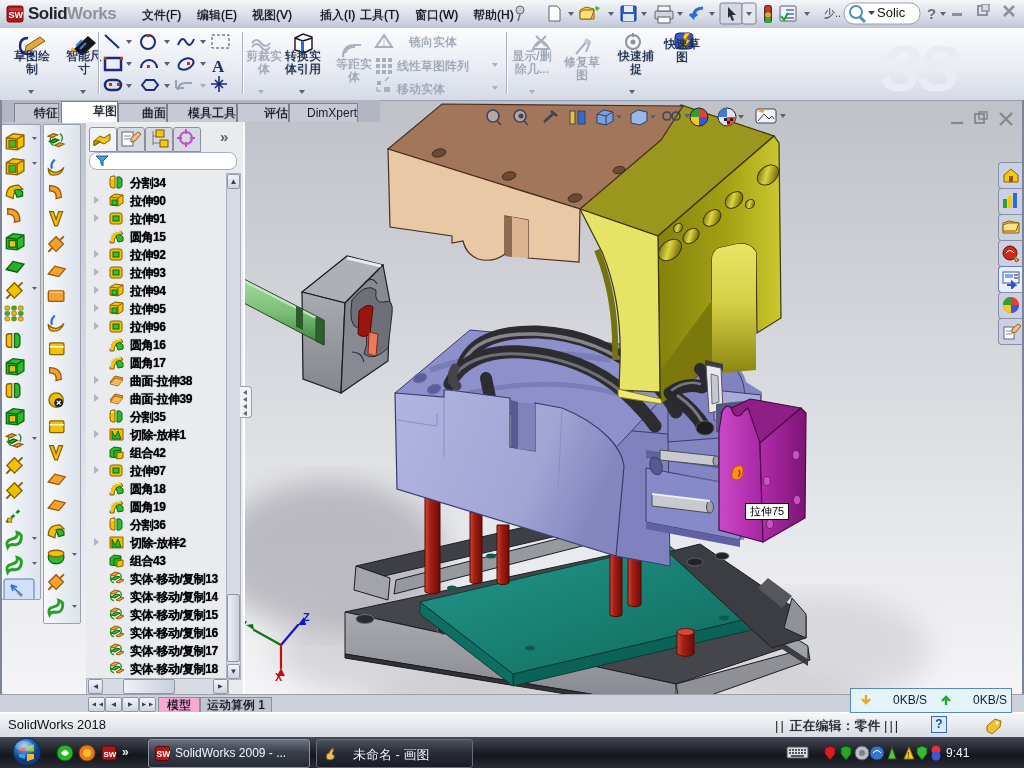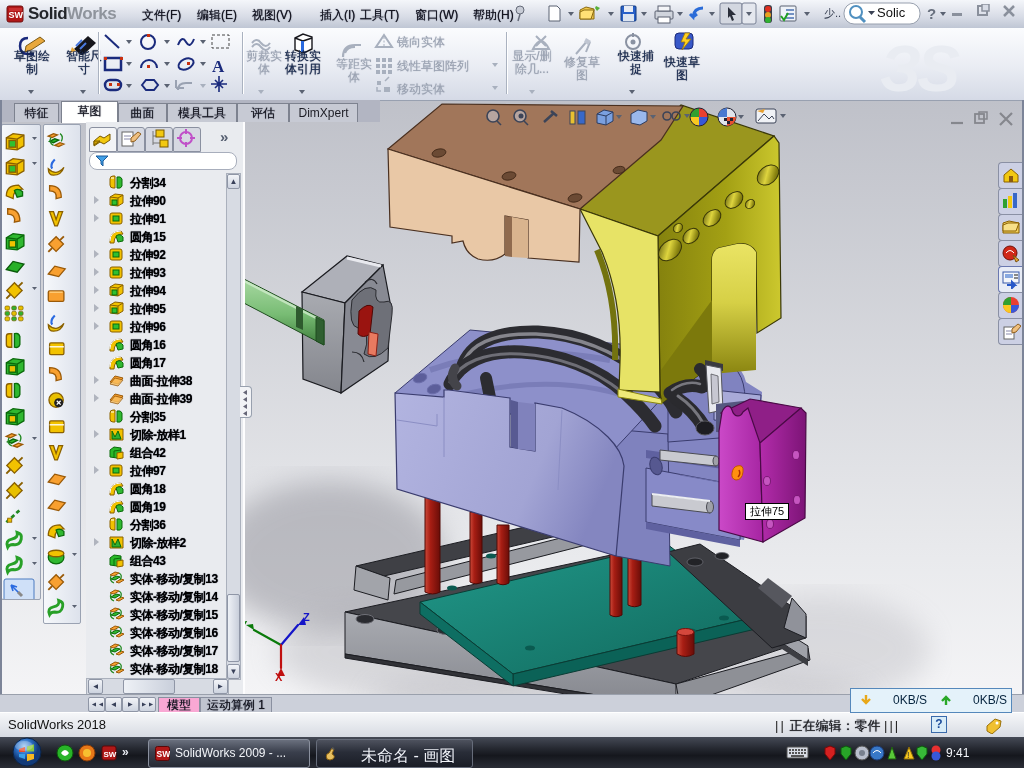--- a/index.html
+++ b/index.html
@@ -12,21 +12,21 @@
 .menuitem{top:7px;font-size:12px;color:#14141e;}
 
 #toolbar{left:0;top:28px;width:1024px;height:72px;background:linear-gradient(#fbfcfe,#e9ecf3 55%,#d5dae6);border-bottom:1px solid #98a0b0;}
 .cap{position:absolute;font-size:12px;line-height:13px;color:#1c2f55;text-align:center;white-space:pre-line;}
 .capg{color:#9ba3b2;}
 .sep{position:absolute;top:4px;width:1px;height:62px;background:#aab2c0;border-right:1px solid #fff;}
 .dd{position:absolute;width:0;height:0;border-left:3px solid transparent;border-right:3px solid transparent;border-top:4px solid #5a6272;}
 .ddg{border-top-color:#a8b0be;}
 
 #tabrow{left:0;top:100px;width:380px;height:22px;background:#b2b5c2;}
-.ctab{position:absolute;top:3px;height:18px;background:#c7cad4;border:1px solid #7d828f;border-bottom:none;font-size:12px;color:#1c1c24;text-align:center;line-height:18px;}
+.ctab{position:absolute;top:3px;height:18px;background:#c7cad4;border:1px solid #7d828f;border-bottom:none;font-size:12px;color:#1c1c24;text-align:right;line-height:18px;}
 .ctab.act{background:#fff;top:1px;height:21px;font-weight:normal;}
 
 #viewport{left:0;top:100px;width:1024px;height:594px;background:linear-gradient(#bfc1c9,#e8e9ec 75%,#f4f4f6);}
 
 .vtb{background:linear-gradient(90deg,#f6f8fb,#dde2ec);border:1px solid #9aa2b2;border-radius:2px;}
 #vtb1{left:1px;top:124px;width:38px;height:474px;}
 #vtb2{left:43px;top:124px;width:36px;height:498px;}
 
 #fpanel{left:86px;top:122px;width:157px;height:573px;background:#e9ebef;border-right:2px solid #fdfdfe;}
 .ptab{position:absolute;top:5px;width:26px;height:23px;background:#d6d9e2;border:1px solid #8a90a0;border-radius:3px 3px 0 0;}
@@ -522,21 +522,21 @@
         <rect x="8" y="31" width="4" height="4"></rect>
         <rect x="14" y="31" width="4" height="4"></rect>
    <rect x="2" y="37" width="4" height="4"></rect>
         <rect x="8" y="37" width="4" height="4"></rect>
         <rect x="14" y="37" width="4" height="4"></rect>
    <rect x="3" y="48" width="4" height="4"></rect>
         <rect x="10" y="54" width="6" height="5"></rect>
   </g>
   <path d="M3 54 l0 4 4 0 m4 -10 l4 -4" stroke="#a8b0be" fill="none" stroke-width="1.5"></path>
  </svg>
- <div class="abs cap capg tofug" style="left:397px;top:8px;width:60px;text-align:left">镜向实体</div>
+ <div class="abs cap capg tofug" style="left:397px;top:8px;width:60px;text-align:right">镜向实体</div>
  <div class="abs cap capg tofug" style="left:397px;top:32px;width:84px;text-align:left">线性草图阵列</div>
  <div class="abs cap capg tofug" style="left:397px;top:55px;width:60px;text-align:left">移动实体</div>
  <div class="dd ddg" style="left:492px;top:35px"></div>
  <div class="dd ddg" style="left:492px;top:58px"></div>
  <div class="sep" style="left:506px"></div>
  <svg class="abs" style="left:530px;top:5px" width="22" height="20" viewBox="0 0 22 20">
   <path d="M3 16 q8 -16 16 0 z" fill="none" stroke="#a8b0be" stroke-width="2"></path>
   <path d="M6 3 l10 10 m0 -10 l-10 10" stroke="#a8b0be" stroke-width="2"></path>
  </svg>
  <div class="abs cap capg tofug" style="left:508px;top:22px;width:48px">显示/删
@@ -553,21 +553,21 @@
   <circle cx="11" cy="9" r="2.5" fill="#8a92a2"></circle>
   <line x1="11" y1="0" x2="11" y2="4" stroke="#8a92a2" stroke-width="2"></line>
  </svg>
  <div class="abs cap tofu" style="left:612px;top:22px;width:48px">快速捕
 捉</div>
  <div class="dd" style="left:629px;top:62px"></div>
  <svg class="abs" style="left:672px;top:3px" width="24" height="20" viewBox="0 0 24 20">
   <path d="M3 6 q0 -4 4 -4 l10 0 q4 0 4 4 l0 8 q0 4 -4 4 l-10 0 q-4 0 -4 -4z" fill="#3858c8" stroke="#1a2a7c"></path>
   <path d="M13 2 l-4 9 4 0 -3 8 9 -11 -5 0 4 -6z" fill="#ffd020" stroke="#a07808" stroke-width="0.8"></path>
  </svg>
- <div class="abs cap tofu" style="left:658px;top:28px;width:48px">快速草
+ <div class="abs cap tofu" style="left:658px;top:10px;width:48px">快速草
 图</div>
 </div>
 <div class="abs" id="tabrow">
  <div class="ctab tofu" style="left:14px;width:43px">特征</div>
  <div class="ctab act tofu" style="left:61px;width:55px">草图</div>
  <div class="ctab tofu" style="left:118px;width:47px">曲面</div>
  <div class="ctab tofu" style="left:167px;width:68px">模具工具</div>
  <div class="ctab tofu" style="left:237px;width:50px">评估</div>
  <div class="ctab" style="left:289px;width:67px">DimXpert</div>
 </div>
@@ -1191,21 +1191,21 @@
         <rect x="0.5" y="0.5" width="14" height="14" rx="2" fill="#b01818" stroke="#5a0808"></rect>
         <text x="1.5" y="11" font-size="8.5" font-weight="bold" fill="#fff">SW</text>
       </svg>
   <div class="abs" style="left:26px;top:6px;font-size:12px;color:#f2f4f8">SolidWorks 2009 - ...</div>
  </div>
  <div class="abs" style="left:316px;top:2px;width:155px;height:27px;background:linear-gradient(#4e525e,#292d38 45%,#1a1d26);border:1px solid #666c7a;border-radius:3px">
   <svg class="abs" style="left:7px;top:6px" width="15" height="15" viewBox="0 0 15 15">
         <path d="M3 13 q-2 -5 2 -6 l3 -5 2 1 -2 5 q4 2 1 5 q-3 2 -6 0z" fill="#e8c060" stroke="#8a6010"></path>
         <path d="M8 2 l2 1" stroke="#555" stroke-width="2"></path>
       </svg>
-  <div class="abs tofu" style="left:44px;top:6px;font-size:16px;color:#f2f4f8">未命名 - 画图</div>
+  <div class="abs tofu" style="left:36px;top:6px;font-size:13px;color:#f2f4f8">未命名 - 画图</div>
  </div>
  <svg class="abs" style="left:786px;top:9px" width="24" height="14" viewBox="0 0 24 14">
       <rect x="1" y="1" width="21" height="11" rx="1" fill="#d8dce4" stroke="#555"></rect>
       <g fill="#555">
         <rect x="3" y="3" width="2" height="2"></rect>
         <rect x="6" y="3" width="2" height="2"></rect>
         <rect x="9" y="3" width="2" height="2"></rect>
         <rect x="12" y="3" width="2" height="2"></rect>
         <rect x="15" y="3" width="2" height="2"></rect>
         <rect x="18" y="3" width="2" height="2"></rect>

